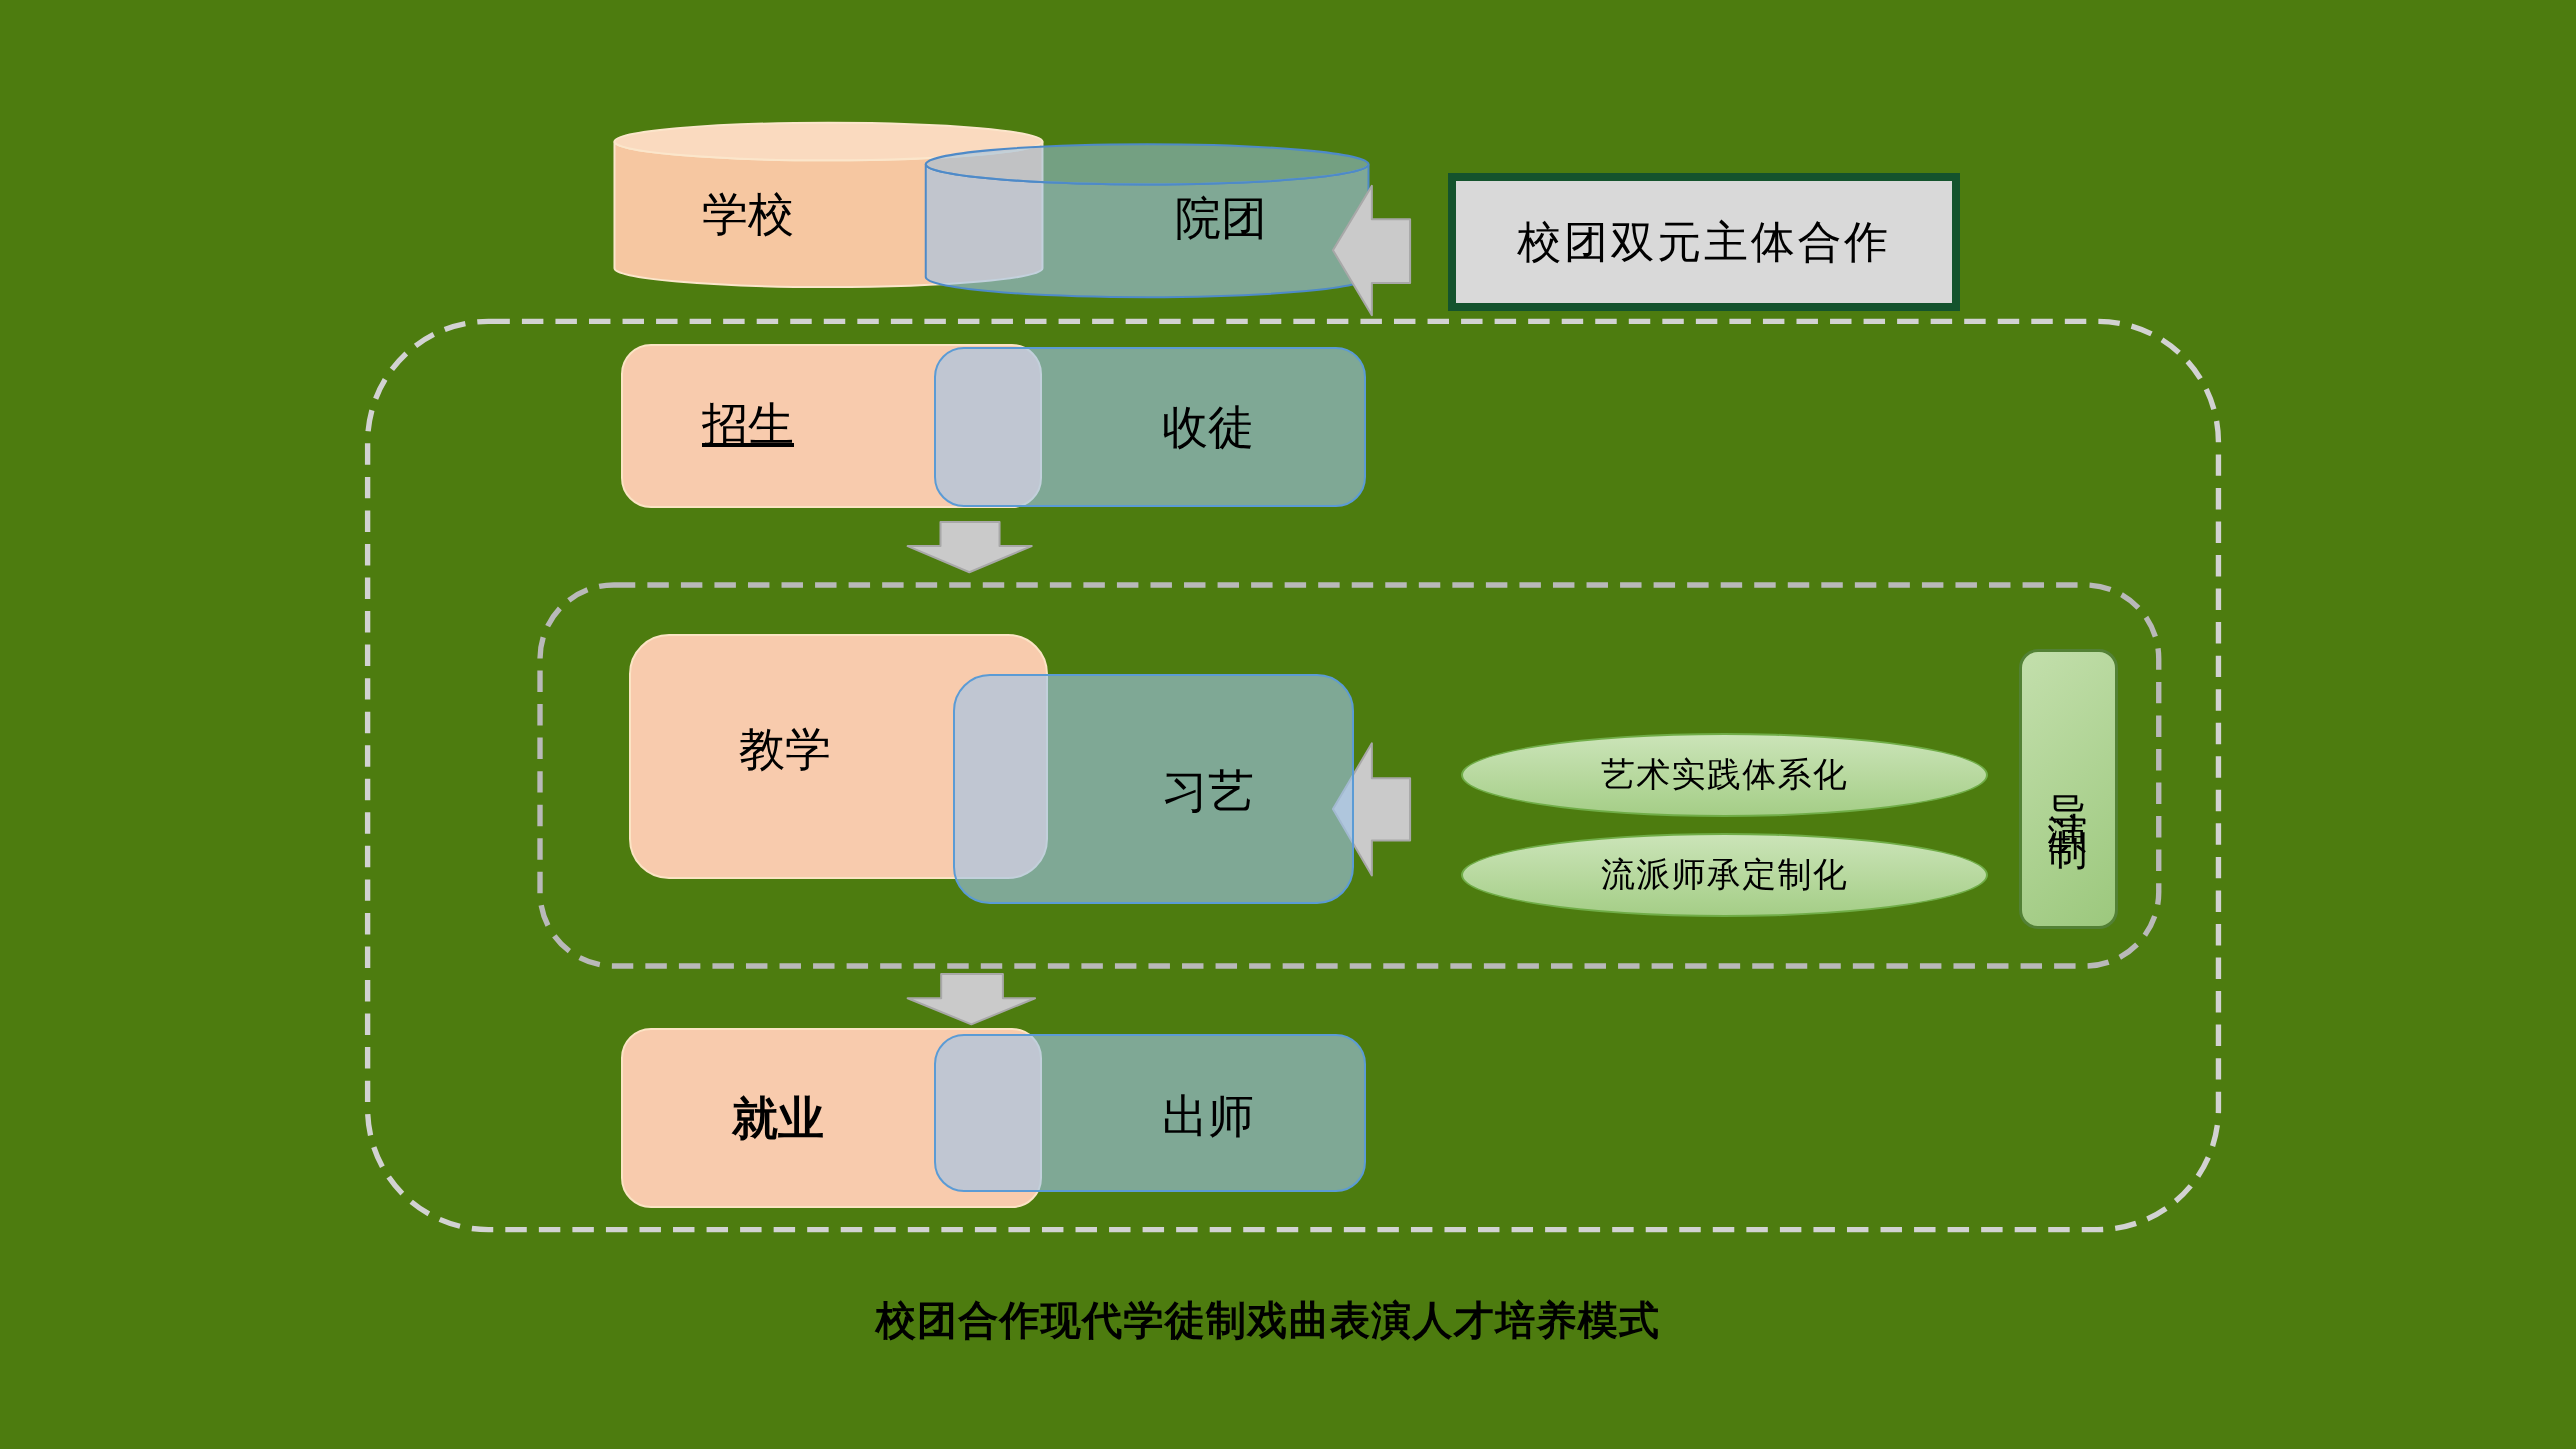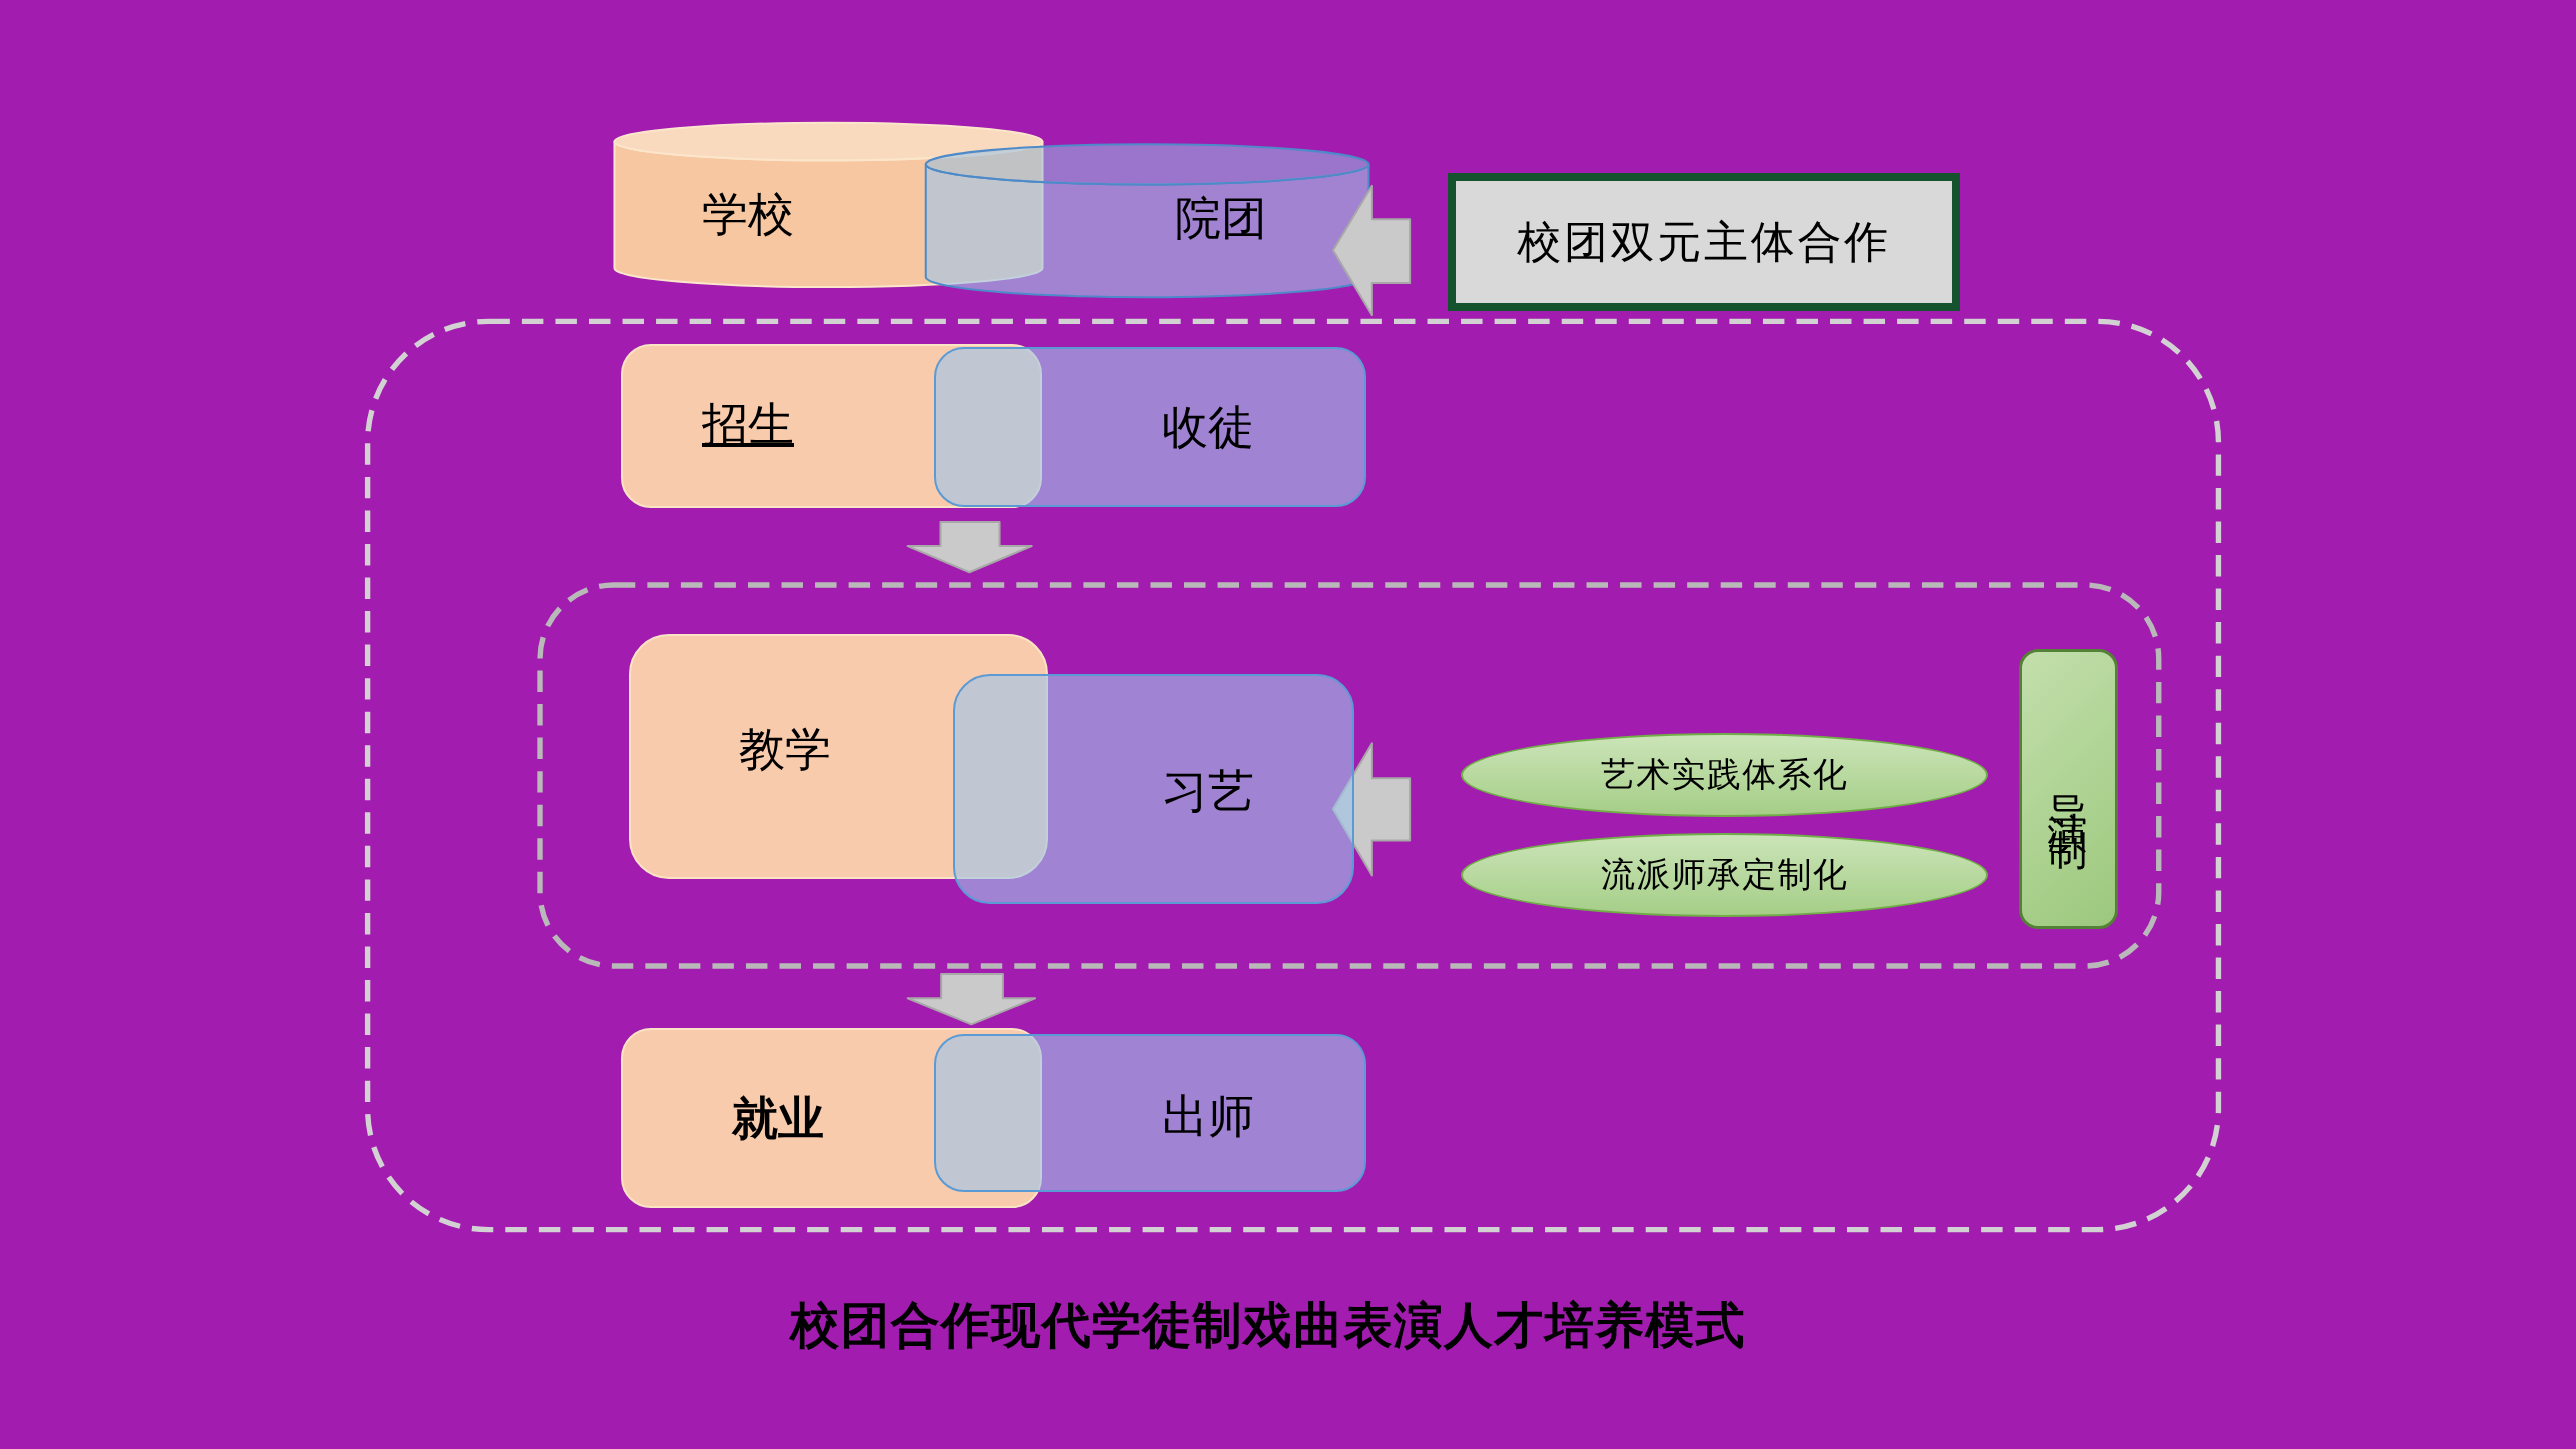--- a/index.html
+++ b/index.html
@@ -1,17 +1,17 @@
 <!DOCTYPE html>
 <html style="font-size:10.7px"><head>
 <meta charset="utf-8">
 <style>
   html,body{margin:0;padding:0;background:#ffffff;}
   body{width:2576px;height:1449px;font-family:"Liberation Sans",sans-serif;}
-  .stage{position:relative;width:2576px;height:1449px;background:#a21caf;overflow:hidden;}
+  .stage{position:relative;width:2576px;height:1449px;background:#4d7c0f;overflow:hidden;}
   .stage svg.layer{position:absolute;left:0;top:0;width:2576px;height:1449px;}
 
   .abs{position:absolute;box-sizing:border-box;}
 
   
   .box-orange{background:#F8CBAD;border:2.7px solid #FBE4C4;}
   .box-blue{background:rgba(158,196,232,0.62);border:2px solid #5B9BD5;}
 
   
   .coop-box{background:#D9D9D9;border:8px solid #14532d;display:flex;align-items:center;justify-content:center;
@@ -23,21 +23,21 @@
   
   .bubble{border-radius:50%;background:linear-gradient(180deg,#CBE4B8 0%,#A5CE87 100%);
           border:2px solid #70AD47;display:flex;align-items:center;justify-content:center;
           font-size:34px;color:#000;letter-spacing:1.3px;}
 
   
   .director{border-radius:19px;background:linear-gradient(135deg,#C3DFAC 0%,#9CC87D 100%);
             border:3.4px solid #538135;display:flex;align-items:center;justify-content:center;}
   .director .vtext{writing-mode:vertical-lr;text-orientation:upright;font-size:40px;color:#000;letter-spacing:17.4px;}
 
-  .caption{font-size:49px;font-weight:700;color:#000;text-align:center;letter-spacing:1.3px;}
+  .caption{font-size:40px;font-weight:700;color:#000;text-align:center;letter-spacing:1.3px;}
 </style>
 </head>
 <body>
 
 <div class="stage">
 
   <svg class="layer" viewBox="0 0 3840 2160">
 
     <rect x="548" y="479" width="2759" height="1354" rx="180" fill="none" stroke="#D2D2D2" stroke-width="8" stroke-dasharray="32 18"></rect>
 

